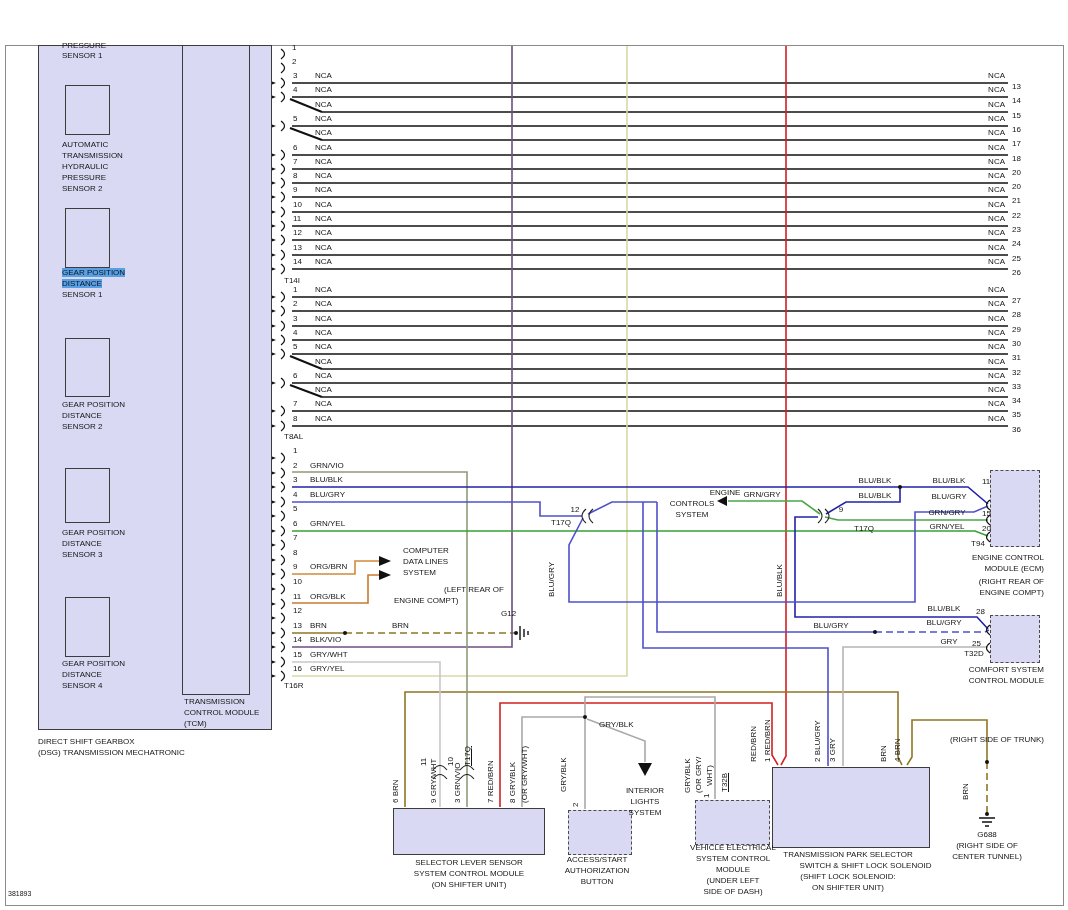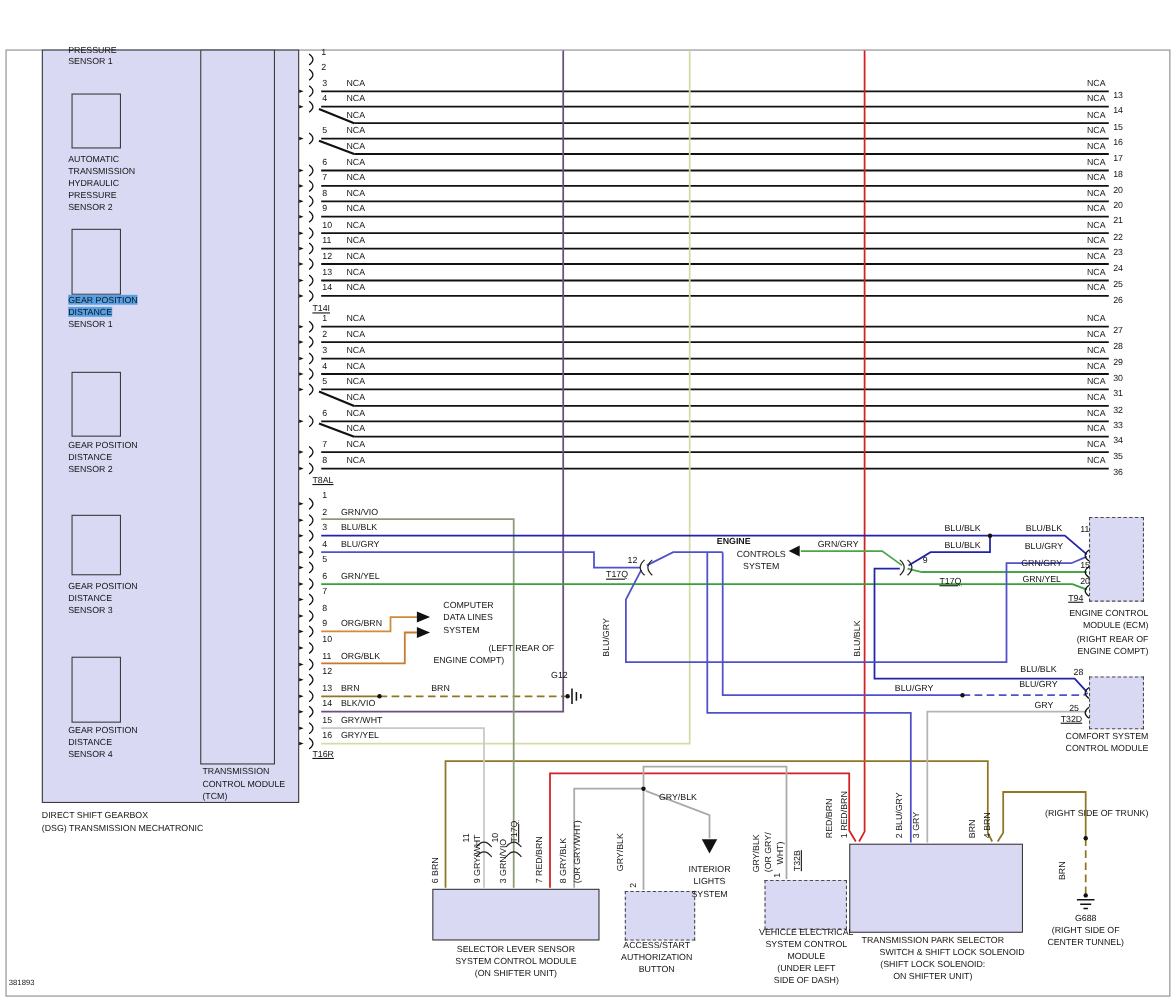--- a/index.html
+++ b/index.html
@@ -6,21 +6,21 @@
   #stage{position:relative;width:1068px;height:910px;background:#fff;overflow:hidden;
          font-family:"Liberation Sans",sans-serif;}
   #titlebar{position:absolute;left:0;top:0;width:1068px;height:32px;display:flex;
             align-items:center;justify-content:center;font-size:15px;color:#1c1c1c;}
   #frame{position:absolute;border:1px solid #8a8a8a;}
   .box{position:absolute;background:#d9d9f3;border:1px solid #3c3c3c;box-sizing:border-box;}
   .box.dashed{border:1.5px dashed #4a4a4a;}
   .lab{position:absolute;font-size:8px;line-height:9px;color:#141414;white-space:nowrap;}
   .lab.c{transform:translateX(-50%);}
   .lab.r{transform:translateX(-100%);}
-  .lab.u{text-decoration:underline;}
+  .lab.u{}
   .lab.hl{background:#57a0e6;}
   .rlab{position:absolute;font-size:8px;line-height:9px;color:#141414;white-space:nowrap;
         transform:rotate(-90deg);transform-origin:0 100%;}
   .rlab.u{text-decoration:underline;}
   svg{position:absolute;left:0;top:0;}
 </style>
 </head>
 <body>
 
 <div id="stage">
@@ -383,21 +383,21 @@
       <span class="lab" style="left: 310px; top: 592px;">ORG/BLK</span>
       <span class="lab" style="left: 293px; top: 606px;">12</span>
       <span class="lab" style="left: 293px; top: 621px;">13</span>
       <span class="lab" style="left: 310px; top: 621px;">BRN</span>
       <span class="lab" style="left: 293px; top: 635px;">14</span>
       <span class="lab" style="left: 310px; top: 635px;">BLK/VIO</span>
       <span class="lab" style="left: 293px; top: 650px;">15</span>
       <span class="lab" style="left: 310px; top: 650px;">GRY/WHT</span>
       <span class="lab" style="left: 293px; top: 664px;">16</span>
       <span class="lab" style="left: 310px; top: 664px;">GRY/YEL</span>
-      <span class="lab c" style="left: 667px; top: 488px; font-weight: bold;">ENGINE</span>
+      <span class="lab c" style="left: 725px; top: 488px;">ENGINE</span>
       <span class="lab c" style="left: 692px; top: 499px;">CONTROLS</span>
       <span class="lab c" style="left: 692px; top: 510px;">SYSTEM</span>
       <span class="lab c" style="left: 762px; top: 490px;">GRN/GRY</span>
       <span class="lab c" style="left: 875px; top: 476px;">BLU/BLK</span>
       <span class="lab c" style="left: 875px; top: 491px;">BLU/BLK</span>
       <span class="lab c" style="left: 949px; top: 476px;">BLU/BLK</span>
       <span class="lab" style="left: 982px; top: 477px;">11</span>
       <span class="lab c" style="left: 949px; top: 492px;">BLU/GRY</span>
       <span class="lab c" style="left: 947px; top: 508px;">GRN/GRY</span>
       <span class="lab" style="left: 982px; top: 509px;">15</span>

